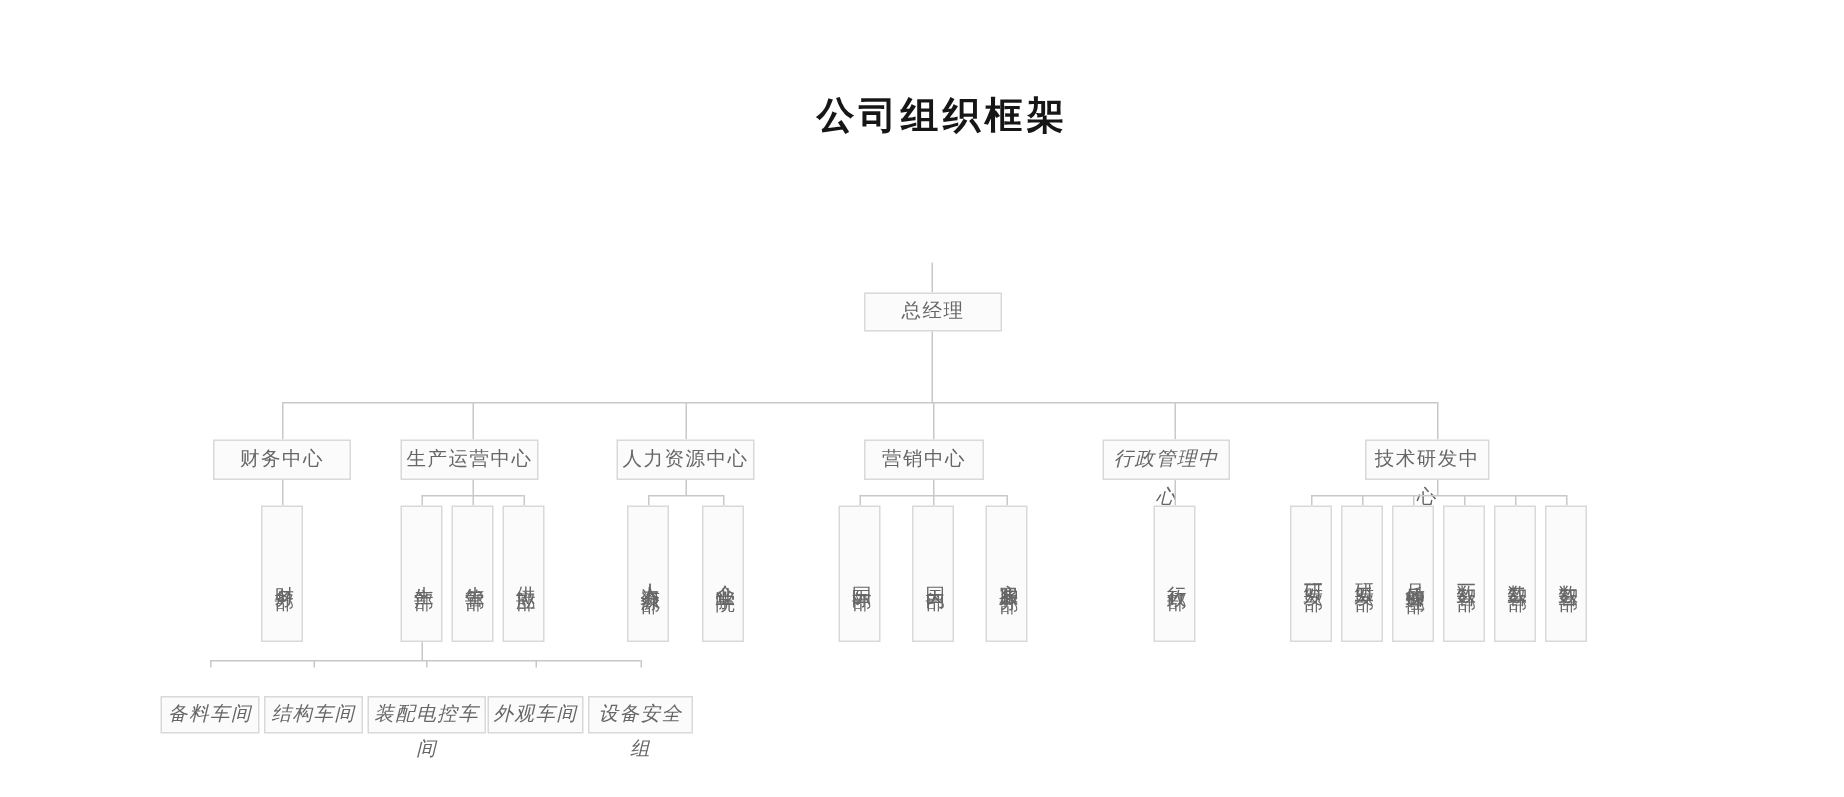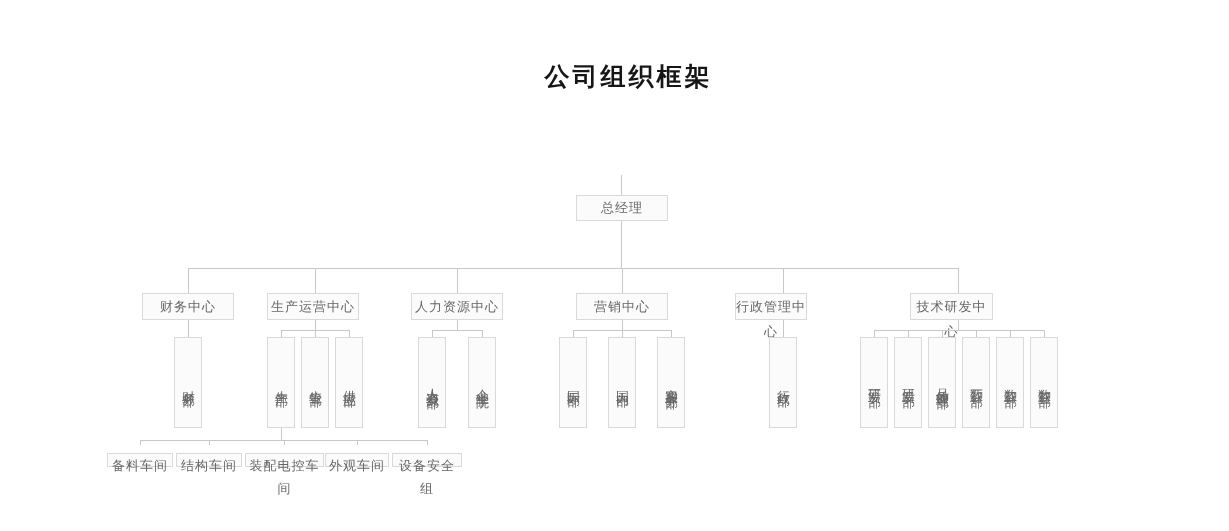--- a/index.html
+++ b/index.html
@@ -15,21 +15,21 @@
          box-shadow:0 1px 3px rgba(230,110,20,.45), inset 0 1px 0 rgba(255,255,255,.35);
          color:#fff;font-size:16px;font-weight:bold;text-align:center;line-height:29px;
          text-shadow:0 1px 2px rgba(170,60,0,.55);letter-spacing:2px;}
 
   .node{position:absolute;box-sizing:border-box;background:#fbfbfb;border:1px solid #d9d9d9;
         color:#666;font-size:13px;text-align:center;}
   .gm{left:576px;top:195px;width:92px;height:26px;line-height:24px;letter-spacing:1px;}
   .center{top:293px;height:27px;line-height:25px;letter-spacing:1px;}
   .vnode{top:337px;width:28px;height:91px;writing-mode:vertical-rl;text-orientation:upright;
          text-align:center;line-height:26px;letter-spacing:2px;}
-  .ws{top:453px;height:14px;line-height:23px;letter-spacing:1px;}
+  .ws{top:464px;height:25px;line-height:23px;letter-spacing:1px;font-style:italic;}
 
   .vl{position:absolute;width:1px;background:#c8c8c8;}
   .hl{position:absolute;height:1px;background:#c8c8c8;}
 </style>
 </head>
 <body>
 
 <div class="canvas">
 
   <div class="title">公司组织框架</div>
@@ -42,22 +42,22 @@
   <div class="vl" style="left:188px;top:268px;height:25px;"></div>
   <div class="vl" style="left:315px;top:268px;height:25px;"></div>
   <div class="vl" style="left:457px;top:268px;height:25px;"></div>
   <div class="vl" style="left:622px;top:268px;height:25px;"></div>
   <div class="vl" style="left:783px;top:268px;height:25px;"></div>
   <div class="vl" style="left:958px;top:268px;height:25px;"></div>
 
   <div class="node center" style="left:142px;width:92px;">财务中心</div>
   <div class="node center" style="left:267px;width:92px;">生产运营中心</div>
   <div class="node center" style="left:411px;width:92px;">人力资源中心</div>
-  <div class="node center" style="left:576px;width:92px;">营销中心</div>
-  <div class="node center" style="left:735px;width:72px;">行政管理中心</div>
+  <div class="node center" style="left:576px;width:80px;">营销中心</div>
+  <div class="node center" style="left:735px;width:85px;font-style:italic;">行政管理中心</div>
   <div class="node center" style="left:910px;width:83px;">技术研发中心</div>
 
   <div class="vl" style="left:188px;top:320px;height:17px;"></div>
   <div class="node vnode" style="left:174px;">财务部</div>
 
   <div class="vl" style="left:315px;top:320px;height:10px;"></div>
   <div class="hl" style="left:281px;top:330px;width:68px;"></div>
   <div class="vl" style="left:281px;top:330px;height:7px;"></div>
   <div class="vl" style="left:315px;top:330px;height:7px;"></div>
   <div class="vl" style="left:349px;top:330px;height:7px;"></div>

